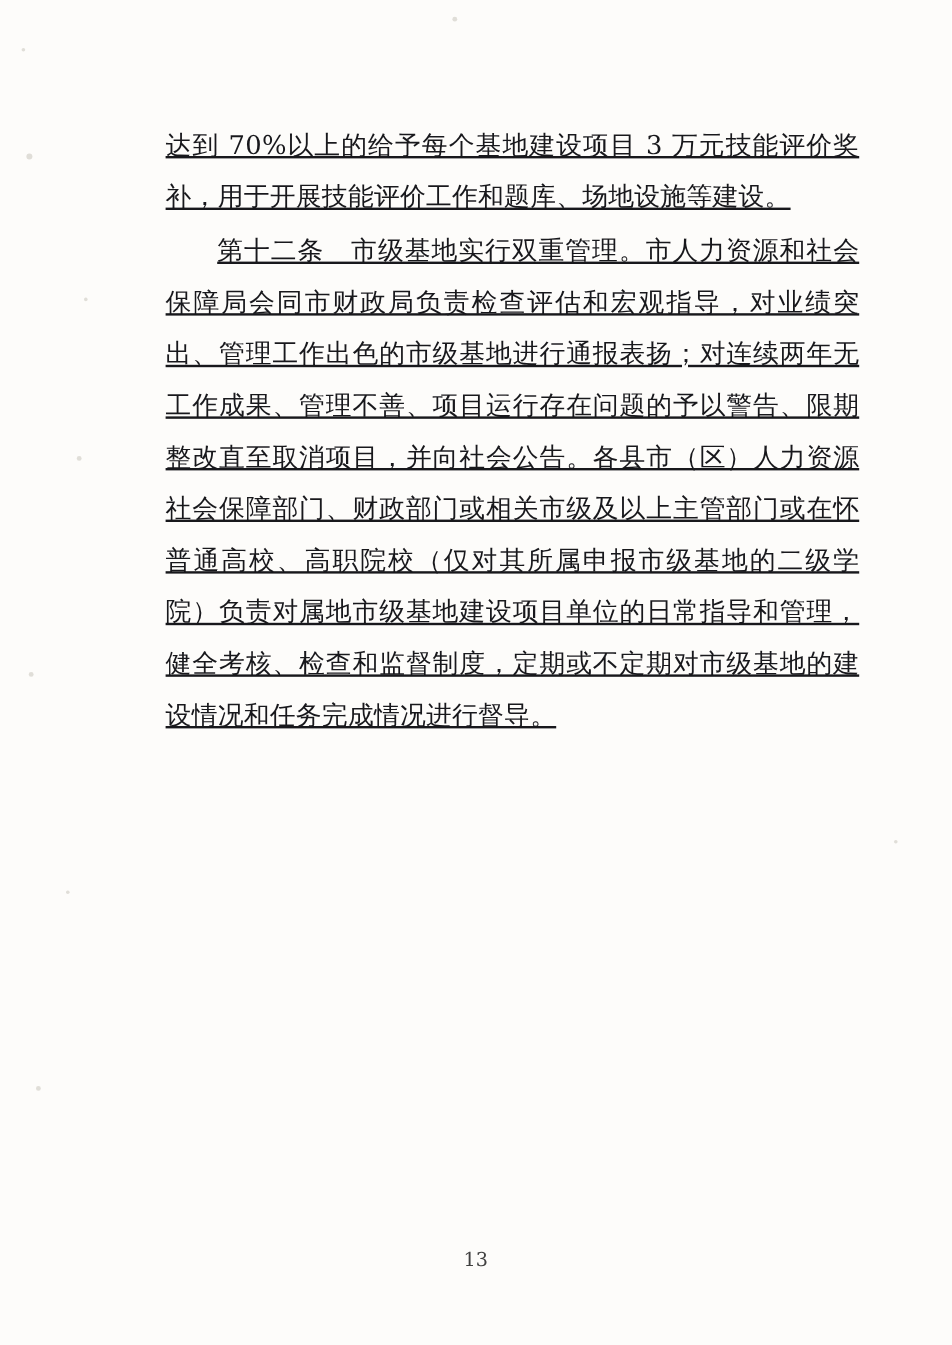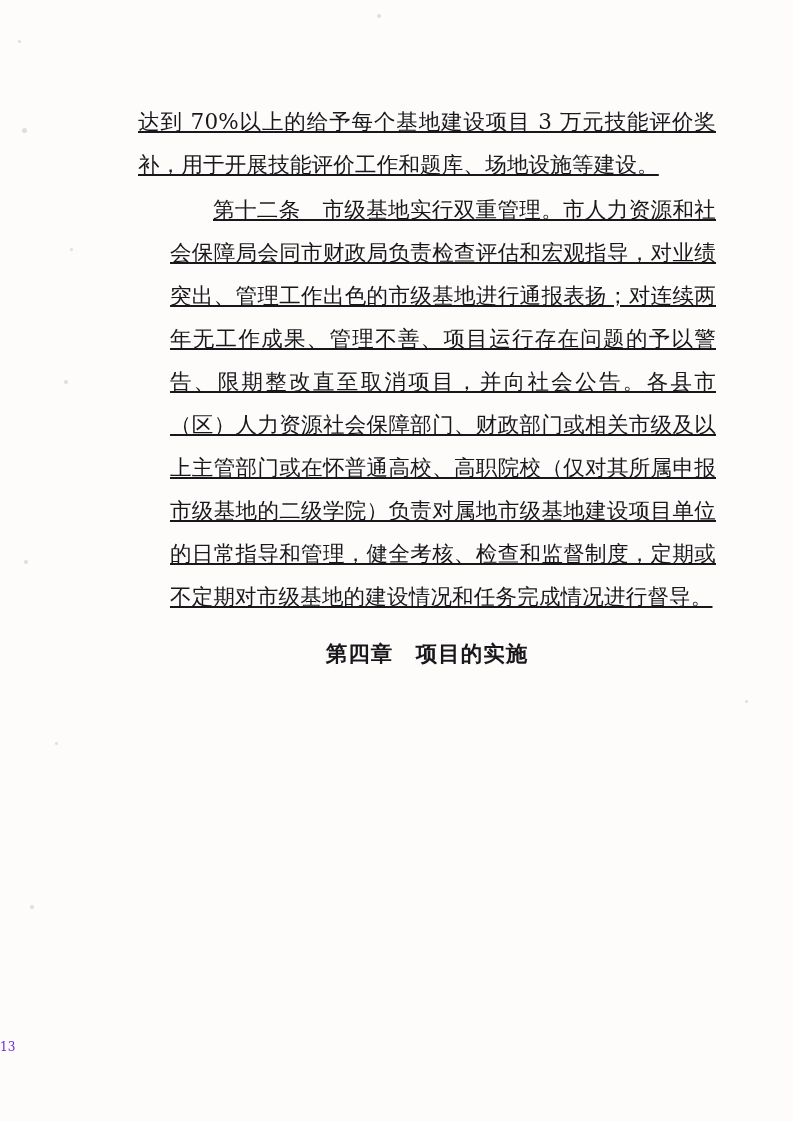--- a/index.html
+++ b/index.html
@@ -35,39 +35,39 @@
     font-size: 21.5px;
     line-height: 43px;
     text-align: justify;
     text-justify: inter-ideograph;
     letter-spacing: 0.2px;
     text-indent: 0;
     text-decoration: underline;
   }
   p.indent {
     text-indent: 43px;
-    margin-left: 32px;
   }
   h2.section {
     margin: 14px 0 10px 0;
     font-size: 21.5px;
     line-height: 43px;
     text-align: center;
     font-weight: bold;
     font-family: "DejaVu Sans", "Liberation Sans", sans-serif;
     letter-spacing: 1px;
   }
   .page-number {
     position: absolute;
     left: 0;
     right: 0;
     top: 1040px;
-    font-size: 12px;
+    text-align: center;
+    font-size: 16px;
     font-family: "DejaVu Serif", "Liberation Serif", serif;
-    color: #6d28d9;
+    color: #404040;
   }
 </style>
 </head>
 <body>
 
 <div class="page">
 
   <div class="speck" style="left:18px; top:40px; width:3px; height:3px;"></div>
   <div class="speck" style="left:377px; top:14px; width:4px; height:4px;"></div>
   <div class="speck" style="left:22px; top:128px; width:5px; height:5px;"></div>
@@ -77,21 +77,20 @@
   <div class="speck" style="left:55px; top:742px; width:3px; height:3px;"></div>
   <div class="speck" style="left:30px; top:905px; width:4px; height:4px;"></div>
   <div class="speck" style="left:745px; top:700px; width:3px; height:3px;"></div>
 
   <div class="content">
 
     <p class="para">达到 70%以上的给予每个基地建设项目 3 万元技能评价奖补，用于开展技能评价工作和题库、场地设施等建设。</p>
 
     <p class="para indent">第十二条　市级基地实行双重管理。市人力资源和社会保障局会同市财政局负责检查评估和宏观指导，对业绩突出、管理工作出色的市级基地进行通报表扬；对连续两年无工作成果、管理不善、项目运行存在问题的予以警告、限期整改直至取消项目，并向社会公告。各县市（区）人力资源社会保障部门、财政部门或相关市级及以上主管部门或在怀普通高校、高职院校（仅对其所属申报市级基地的二级学院）负责对属地市级基地建设项目单位的日常指导和管理，健全考核、检查和监督制度，定期或不定期对市级基地的建设情况和任务完成情况进行督导。</p>
 
-    <h2 class="section">第四章　项目的实施</h2>
 
 
 
   </div>
 
   <div class="page-number">13</div>
 
 </div>
 
 </body></html>

